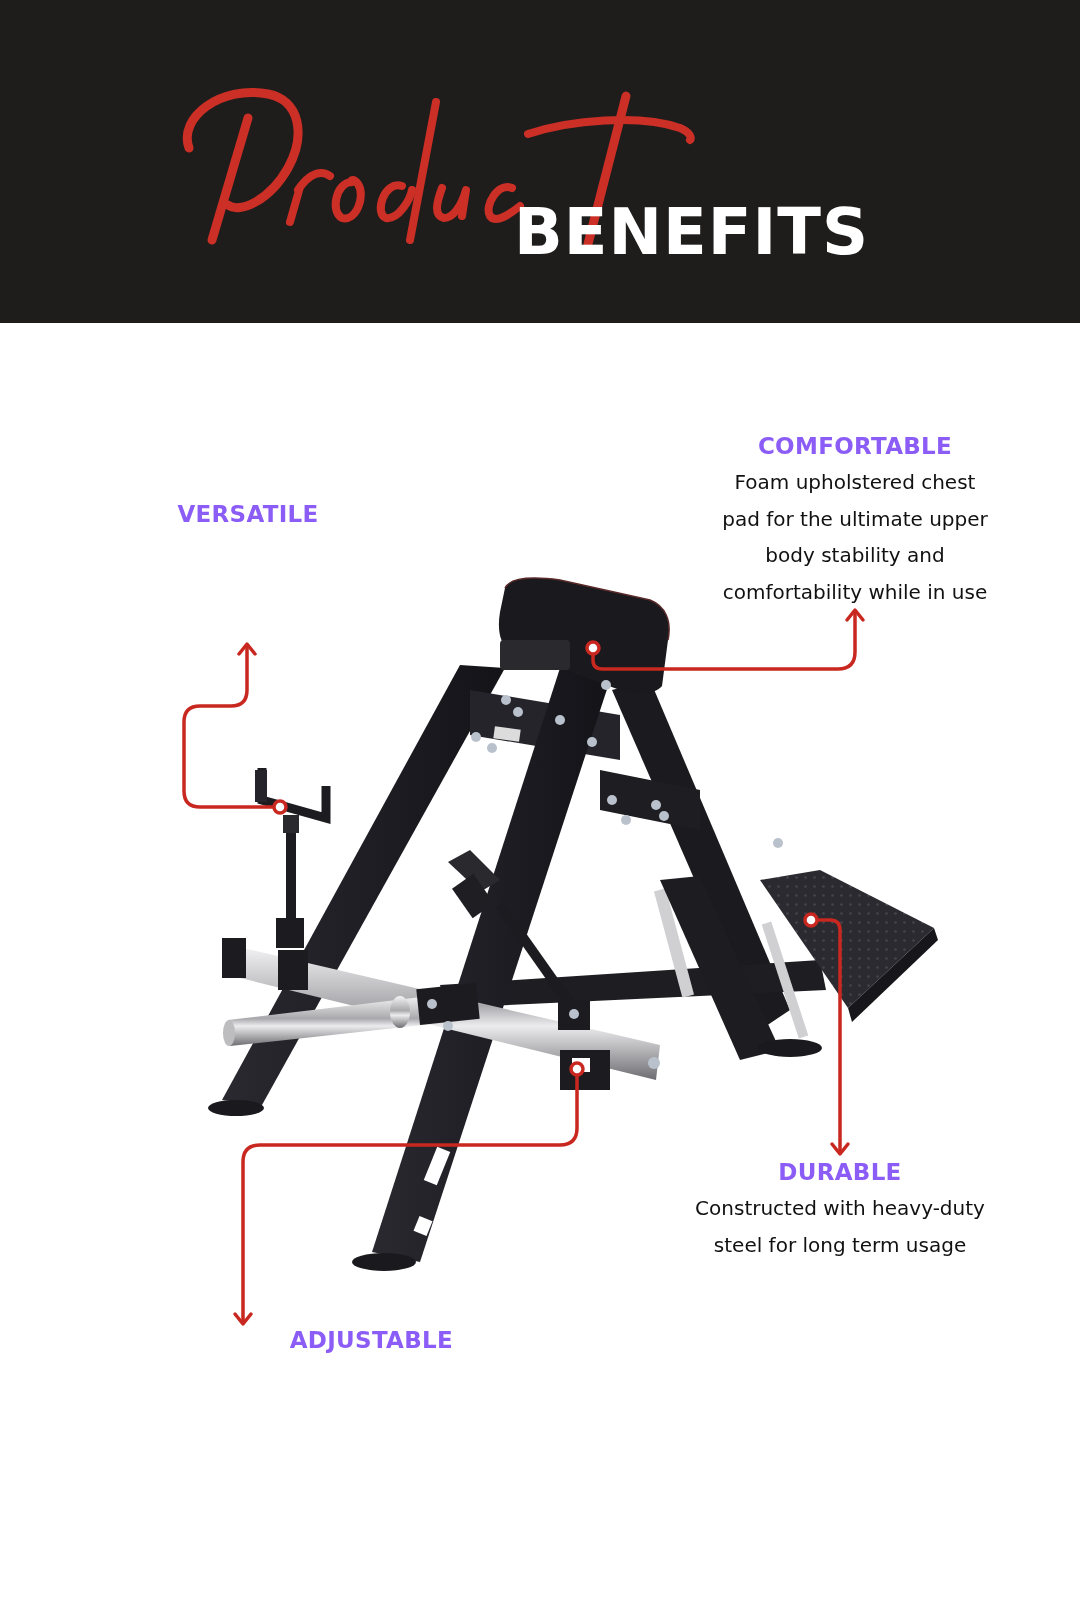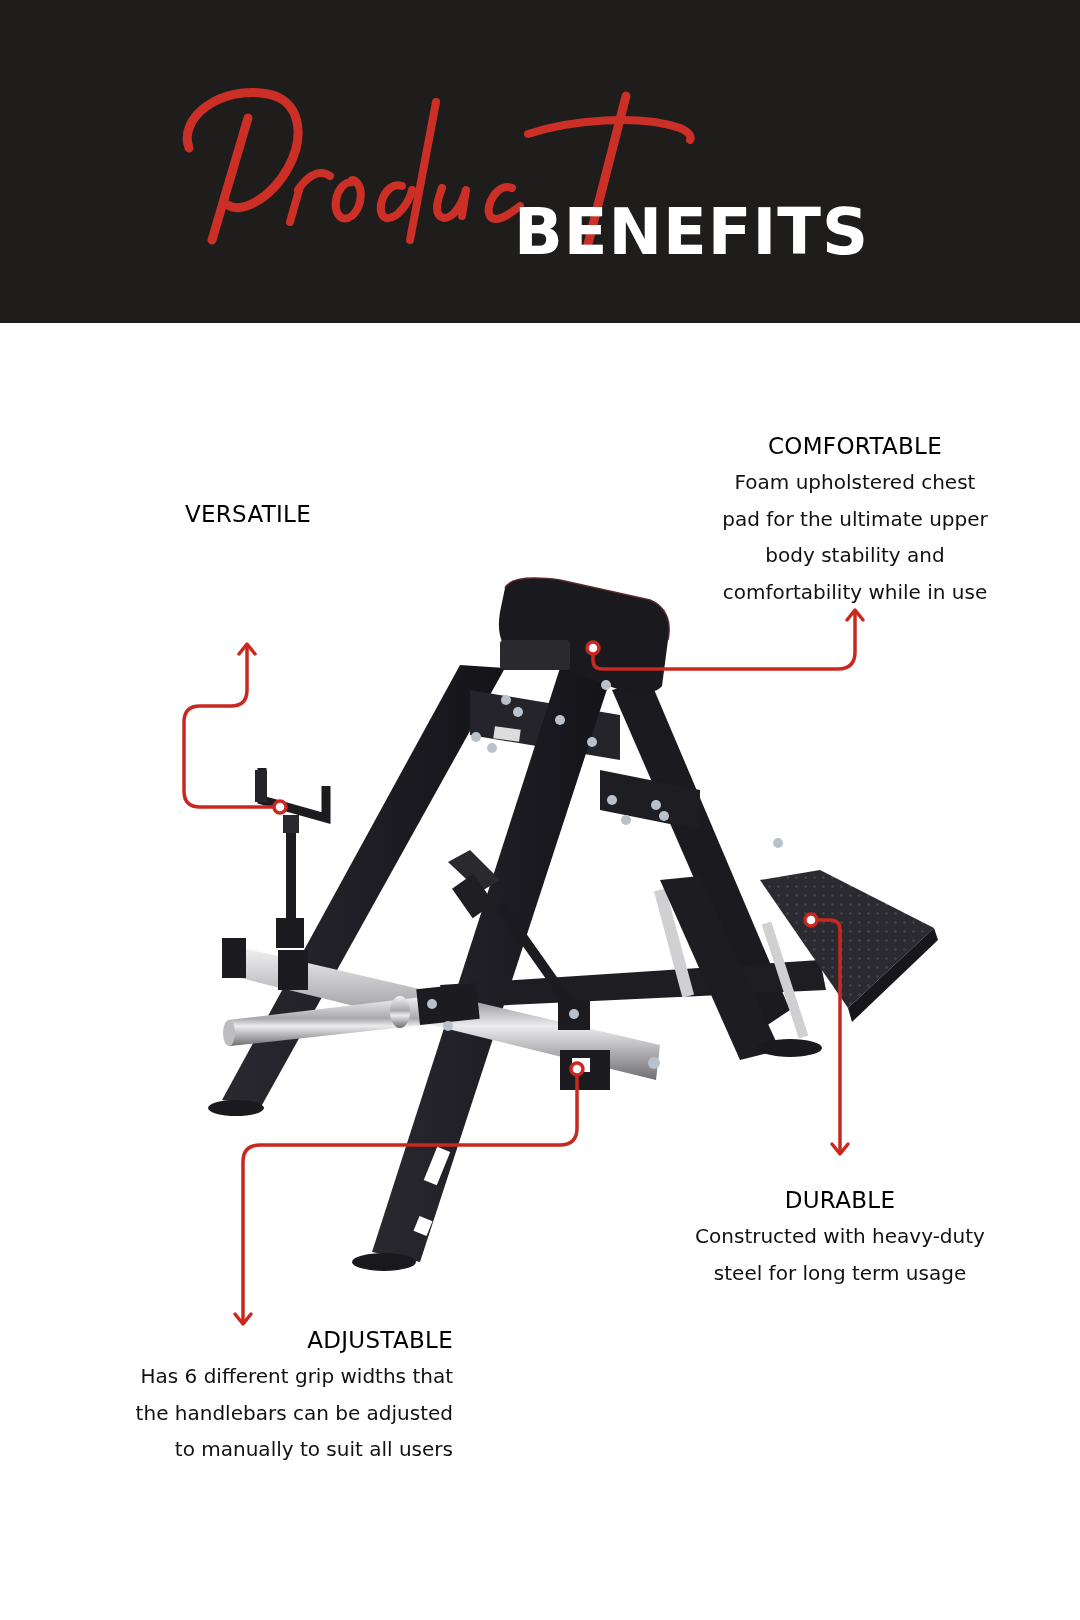--- a/index.html
+++ b/index.html
@@ -18,31 +18,31 @@
       color: #ffffff;
     }
 
     .machine-svg { position: absolute; left: 0; top: 323px; width: 1080px; height: 1297px; }
 
     .callout {
       position: absolute; text-align: center;
       font-family: "DejaVu Sans", sans-serif;
     }
     .callout .title {
-      font-weight: normal; font-size: 23px; line-height: 36px; color: #000000;
+      font-weight: bold; font-size: 23px; line-height: 36px; color: #8b5cf6;
       letter-spacing: 0.3px;
     }
     .callout .body {
       font-size: 20px; line-height: 36.5px; color: #111;
       white-space: pre-line;
     }
 
     #callout-versatile   { left: 48px;  top: 496px; width: 400px; }
     #callout-comfortable { left: 655px; top: 428px; width: 400px; }
-    #callout-durable     { left: 640px; top: 1154px; width: 400px; margin-top: 28px; }
+    #callout-durable     { left: 640px; top: 1154px; width: 400px; }
     #callout-adjustable  { left: 33px;  top: 1322px; width: 420px; text-align: right; }
 
     .connectors { position: absolute; left: 0; top: 0; width: 1080px; height: 1620px; pointer-events: none; }
   </style>
 </head>
 <body>
 
 <div class="header">
   <svg class="script-svg" viewBox="0 0 1080 323">
     <g fill="none" stroke="#cc2f26" stroke-linecap="round" stroke-linejoin="round">
@@ -203,16 +203,13 @@
 </div>
 
 <div class="callout" id="callout-durable">
   <div class="title">DURABLE</div>
   <div class="body">Constructed with heavy-duty
 steel for long term usage</div>
 </div>
 
 <div class="callout" id="callout-adjustable">
   <div class="title">ADJUSTABLE</div>
-  <div class="body">Has 6 different grip widths that
-the handlebars can be adjusted
-to manually to suit all users</div>
 </div>
 
 </body></html>

